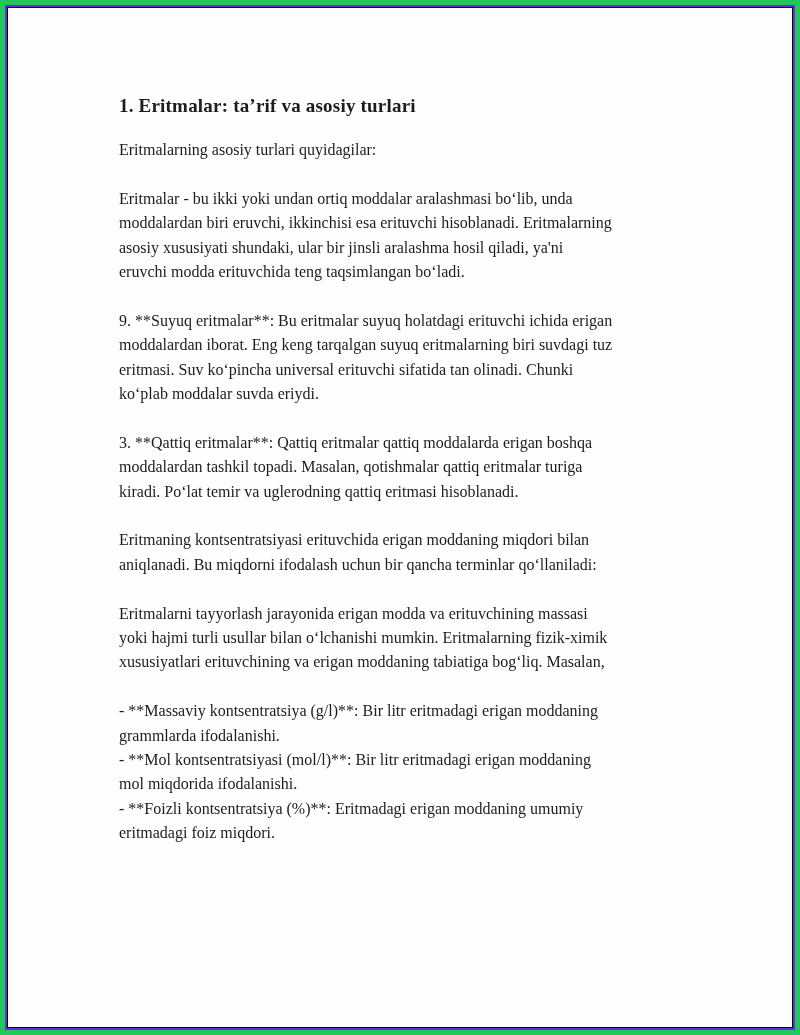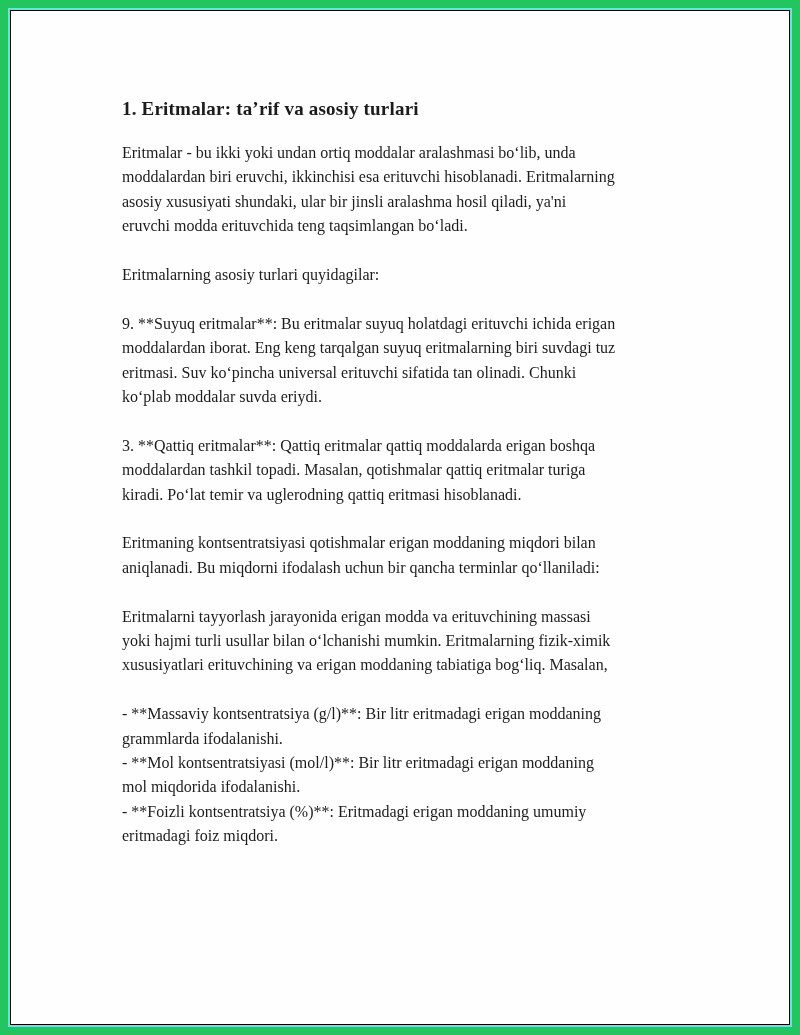--- a/index.html
+++ b/index.html
@@ -5,22 +5,22 @@
   * { box-sizing: border-box; }
   html, body {
     margin: 0;
     padding: 0;
     background: #ffffff;
   }
   .page {
     position: relative;
     width: 800px;
     height: 1035px;
-    background: #5eead4;
-    border: 8px solid #22c55e;
+    background: #6d28d9;
+    border: 5px solid #22c55e;
   }
   .inner-frame {
     position: absolute;
     top: 2px;
     left: 2px;
     right: 2px;
     bottom: 2px;
     border: 1px solid #000000;
     background: #fefefe;
     overflow: hidden;
@@ -47,38 +47,38 @@
   }
 </style>
 </head>
 <body>
 
 <div class="page">
   <div class="inner-frame">
     <div class="content">
       <h1 class="doc-title">1. Eritmalar: ta’rif va asosiy turlari</h1>
 
+      <p class="para">Eritmalarning asosiy turlari quyidagilar:</p>
+
       <p class="para">Eritmalar - bu ikki yoki undan ortiq moddalar aralashmasi bo‘lib, unda
 moddalardan biri eruvchi, ikkinchisi esa erituvchi hisoblanadi. Eritmalarning
 asosiy xususiyati shundaki, ular bir jinsli aralashma hosil qiladi, ya'ni
 eruvchi modda erituvchida teng taqsimlangan bo‘ladi.</p>
-
-      <p class="para">Eritmalarning asosiy turlari quyidagilar:</p>
 
 
       <p class="para">9. **Suyuq eritmalar**: Bu eritmalar suyuq holatdagi erituvchi ichida erigan
 moddalardan iborat. Eng keng tarqalgan suyuq eritmalarning biri suvdagi tuz
 eritmasi. Suv ko‘pincha universal erituvchi sifatida tan olinadi. Chunki
 ko‘plab moddalar suvda eriydi.</p>
 
       <p class="para">3. **Qattiq eritmalar**: Qattiq eritmalar qattiq moddalarda erigan boshqa
 moddalardan tashkil topadi. Masalan, qotishmalar qattiq eritmalar turiga
 kiradi. Po‘lat temir va uglerodning qattiq eritmasi hisoblanadi.</p>
 
-      <p class="para">Eritmaning kontsentratsiyasi qotishmalar erigan moddaning miqdori bilan
+      <p class="para">Eritmaning kontsentratsiyasi erituvchida erigan moddaning miqdori bilan
 aniqlanadi. Bu miqdorni ifodalash uchun bir qancha terminlar qo‘llaniladi:</p>
 
       <p class="para">Eritmalarni tayyorlash jarayonida erigan modda va erituvchining massasi
 yoki hajmi turli usullar bilan o‘lchanishi mumkin. Eritmalarning fizik-ximik
 xususiyatlari erituvchining va erigan moddaning tabiatiga bog‘liq. Masalan,</p>
 
       <p class="para">- **Massaviy kontsentratsiya (g/l)**: Bir litr eritmadagi erigan moddaning
 grammlarda ifodalanishi.
 - **Mol kontsentratsiyasi (mol/l)**: Bir litr eritmadagi erigan moddaning
 mol miqdorida ifodalanishi.

